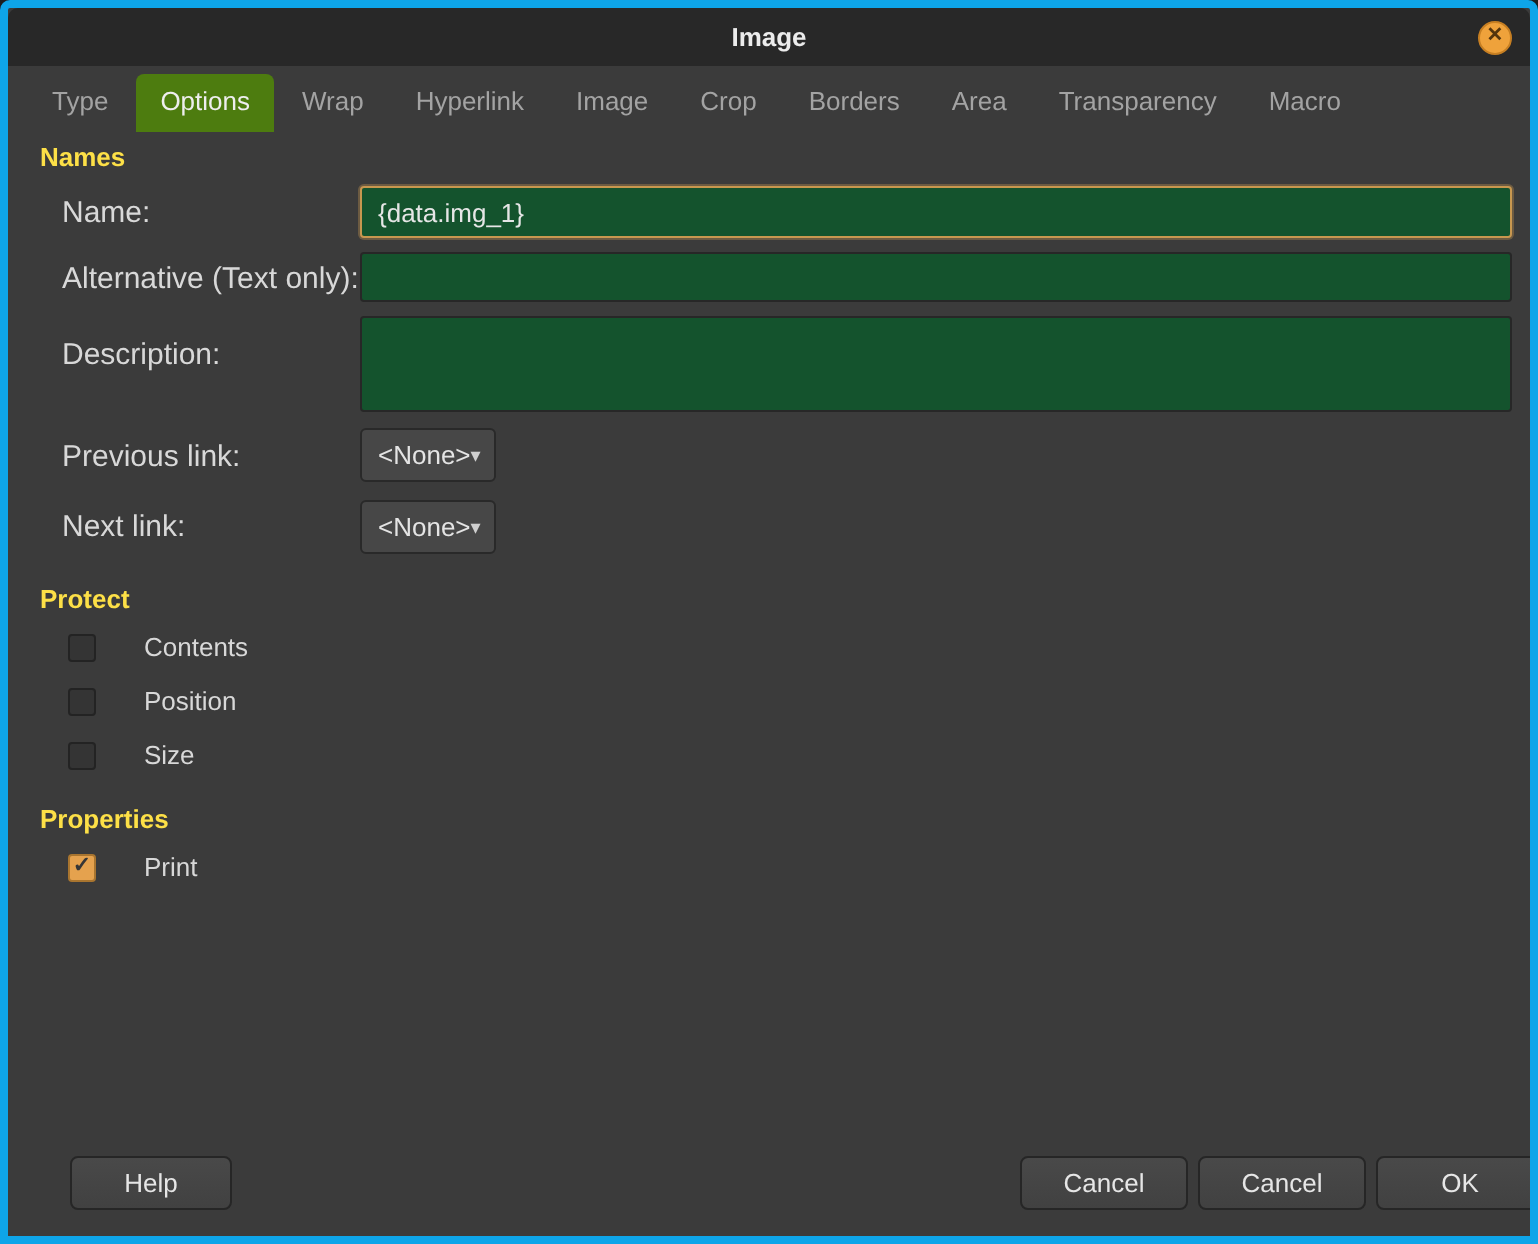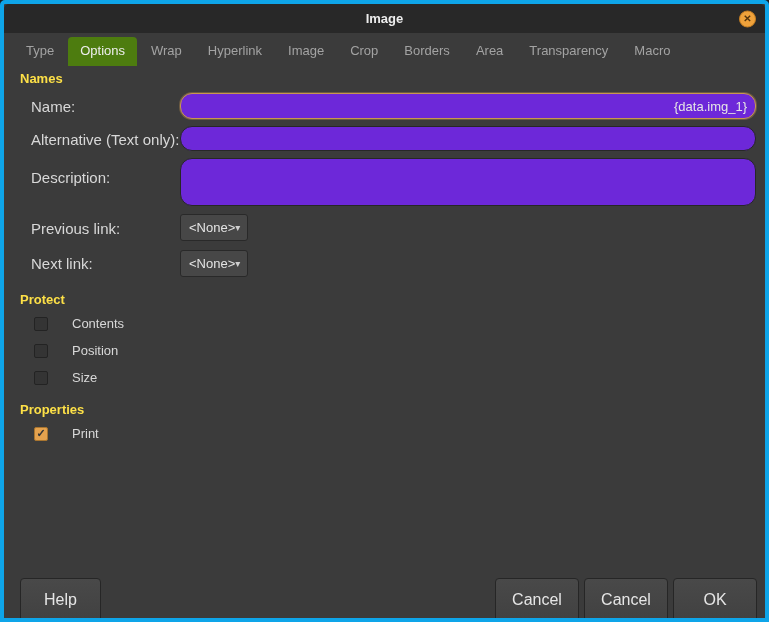--- a/index.html
+++ b/index.html
@@ -20,42 +20,42 @@
   
   .tabbar { position:absolute; top:29px; left:0; right:0; height:33px;
             display:flex; align-items:flex-end; padding-left:10px; }
   .tab { padding:6px 12px 8px; font-size:13px; color:#a3a3a3; border-radius:4px 4px 0 0;
          margin-right:2px; white-space:nowrap; }
   .tab.active { background:#4d7c0f; color:#eeeeee; }
 
   
   .heading { position:absolute; left:16px; color:#fde047; font-size:13px; font-weight:bold; line-height:15px;text-align:right; }
   .flabel  { position:absolute; left:27px; color:#d8d8d8; font-size:15px; line-height:15px; }
-  .tinput  { position:absolute; left:176px; width:576px; background:#6d28d9;
-             border:1px solid #272727; border-radius:12px; color:#e6e6e6; font-size:13px;
-             padding:0 8px; font-family:"Liberation Sans", sans-serif; outline:none;text-align:right; }
+  .tinput  { position:absolute; left:176px; width:576px; background:#14532d;
+             border:1px solid #272727; border-radius:2px; color:#e6e6e6; font-size:13px;
+             padding:0 8px; font-family:"Liberation Sans", sans-serif; outline:none; }
   .tinput.focused { border:1px solid #c8974f; box-shadow:0 0 0 1px rgba(200,151,79,.35); }
   .tarea { padding:4px 8px; resize:none; }
 
   .dropdown { position:absolute; left:176px; width:68px; height:27px; background:#474747;
               border:1px solid #292929; border-radius:3px; display:flex; align-items:center;
               padding:0 8px; color:#e4e4e4; font-size:13px; }
   .dropdown .arrow { margin-left:auto; font-size:10px; color:#cfcfcf; }
 
   .cbrow { position:absolute; left:30px; height:15px; display:flex; align-items:center; gap:24px; }
   .cbox { width:14px; height:14px; background:#343434; border:1px solid #232323; border-radius:2px;
           display:flex; align-items:center; justify-content:center; flex:0 0 auto; }
   .cbrow.checked .cbox { background:#e5a24e; border-color:#a9752f; }
   .checkmark { display:none; }
   .cbrow.checked .checkmark { display:block; color:#363636; font-size:11px; font-weight:bold; line-height:13px; }
   .cblabel { color:#d8d8d8; font-size:13px; }
 
-  .btn { position:absolute; height:44px; background:linear-gradient(#494949,#414141);
-         border:1px solid #262626; border-radius:4px; color:#e6e6e6; font-size:16px;
-         display:flex; align-items:center; justify-content:center; }
+  .btn { position:absolute; height:27px; background:linear-gradient(#494949,#414141);
+         border:1px solid #262626; border-radius:4px; color:#e6e6e6; font-size:13px;
+         display:flex; align-items:center; justify-content:center;margin-left:15px; }
 </style>
 </head>
 <body>
 
 <div class="dialog">
 
   <div class="titlebar">
     <span class="title">Image</span>
     <div class="close-btn">
       <span class="close-x">✕</span>

